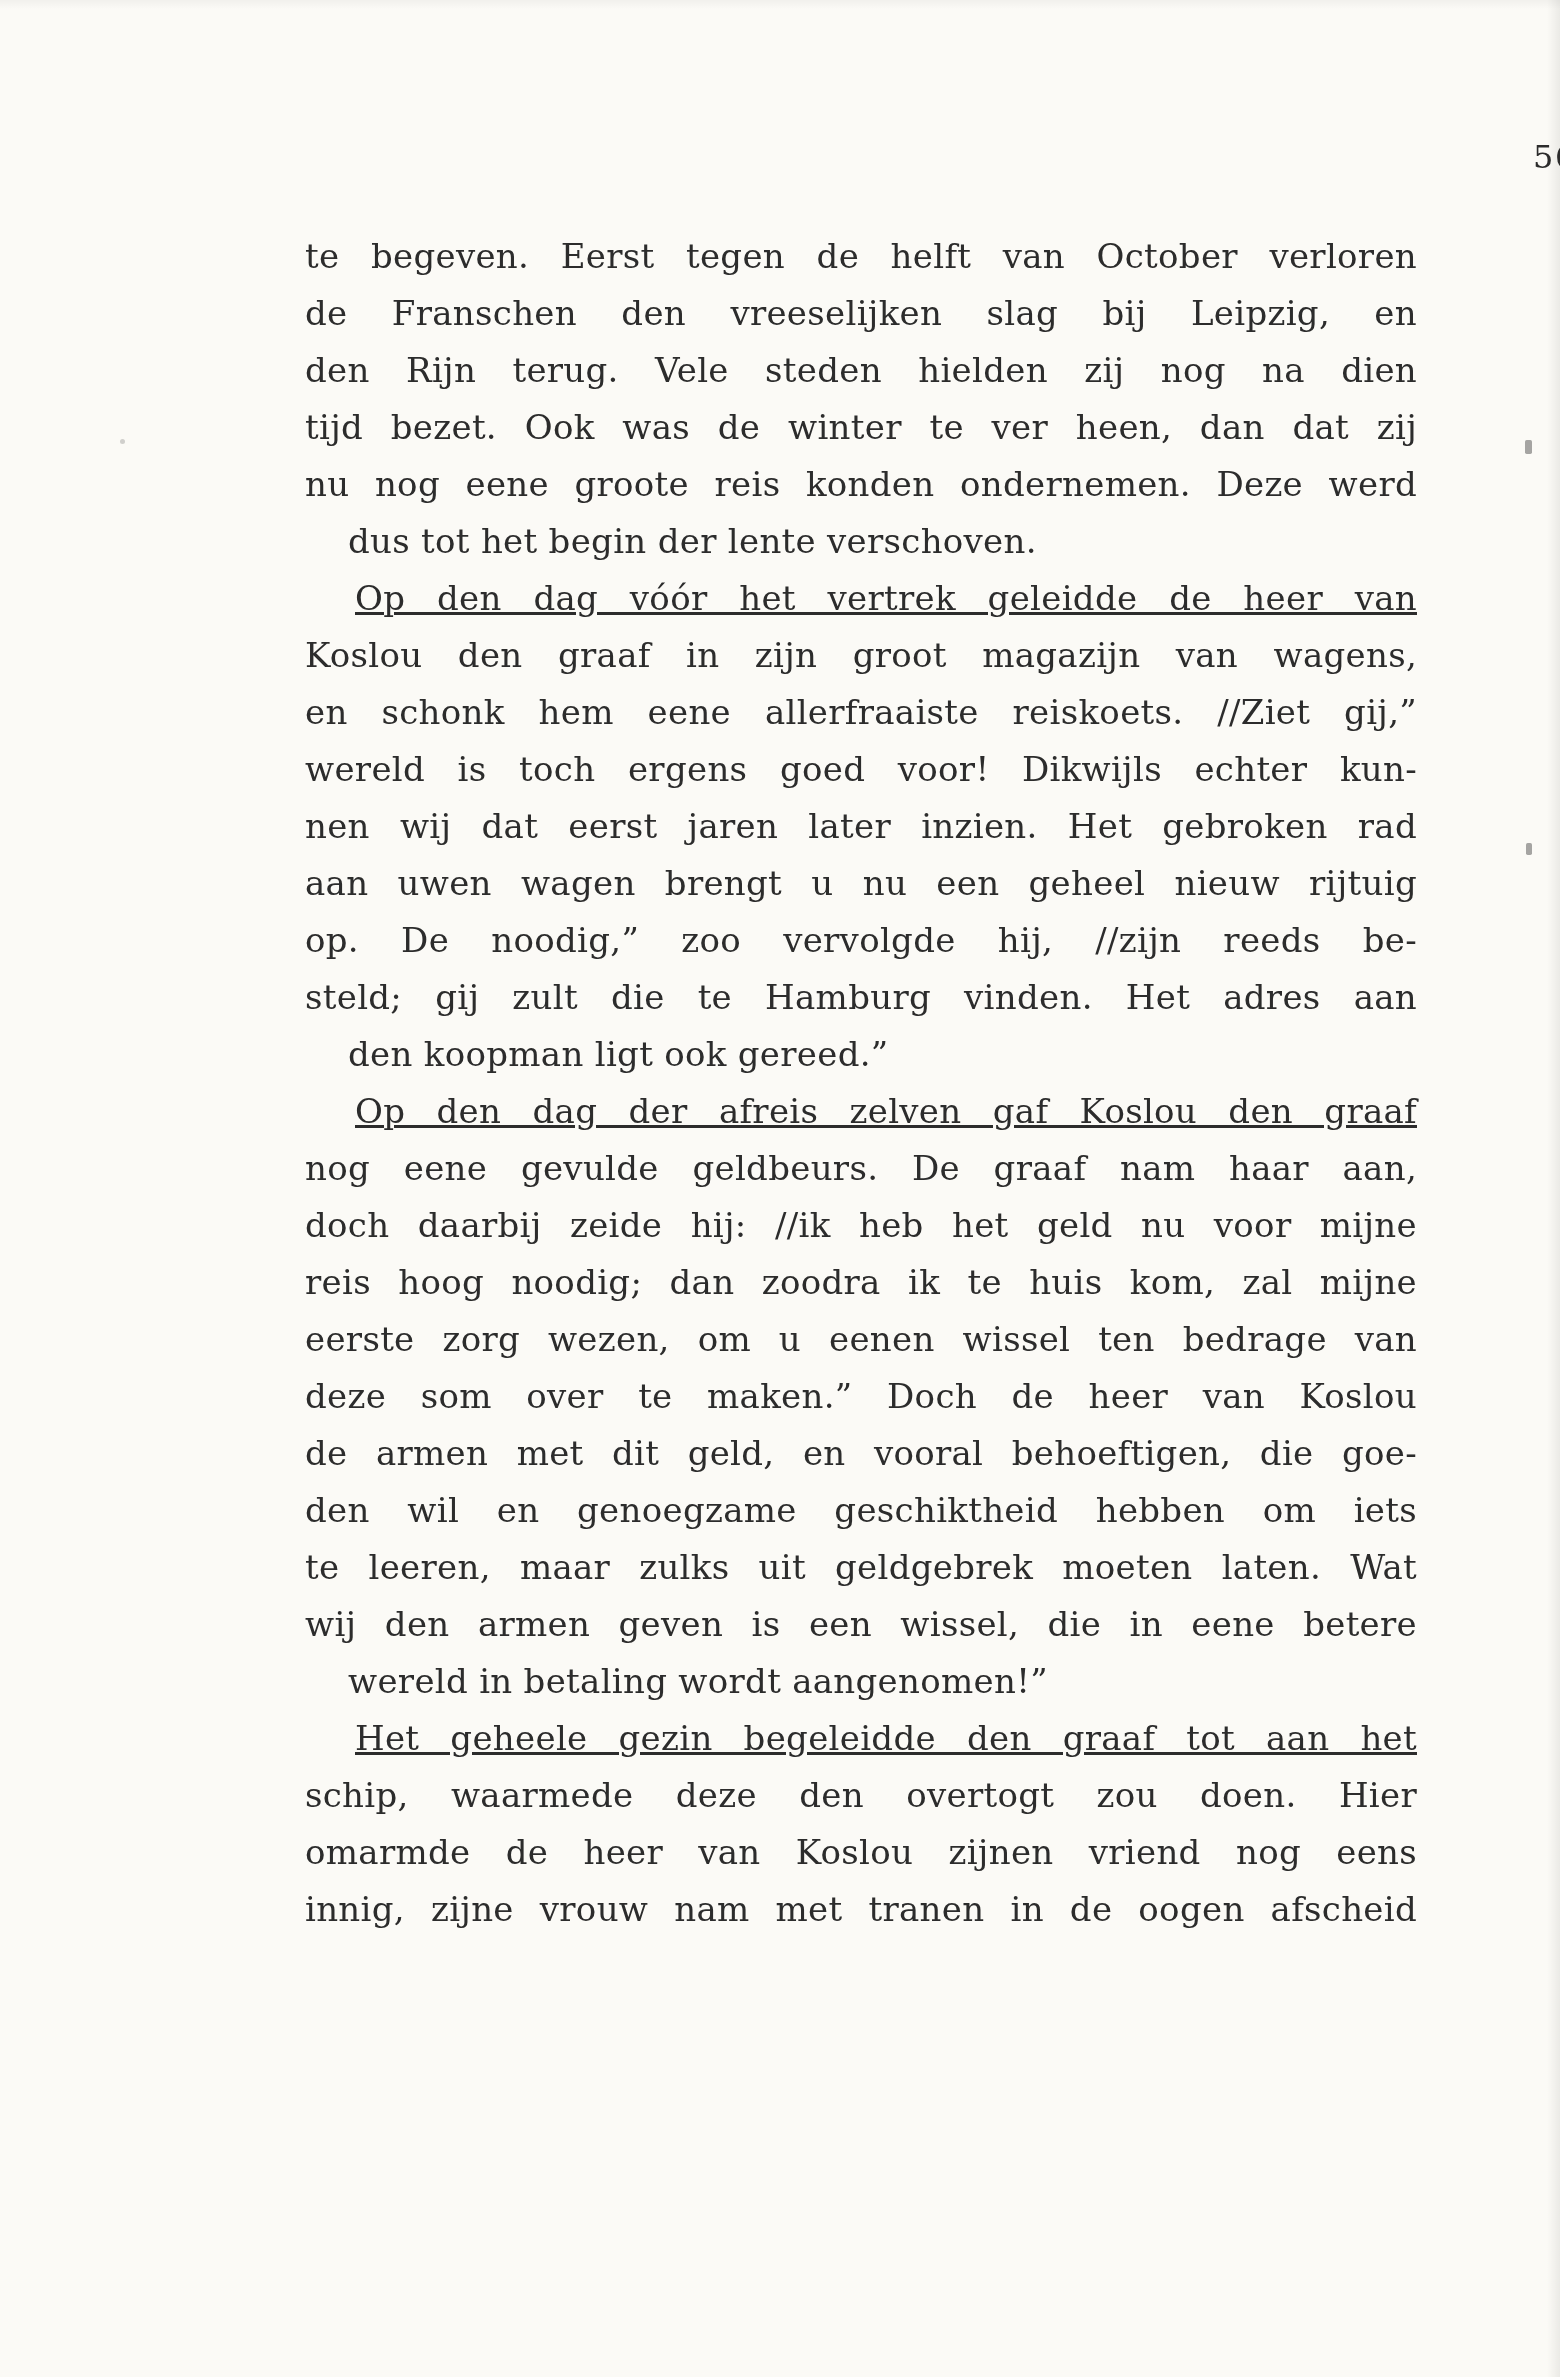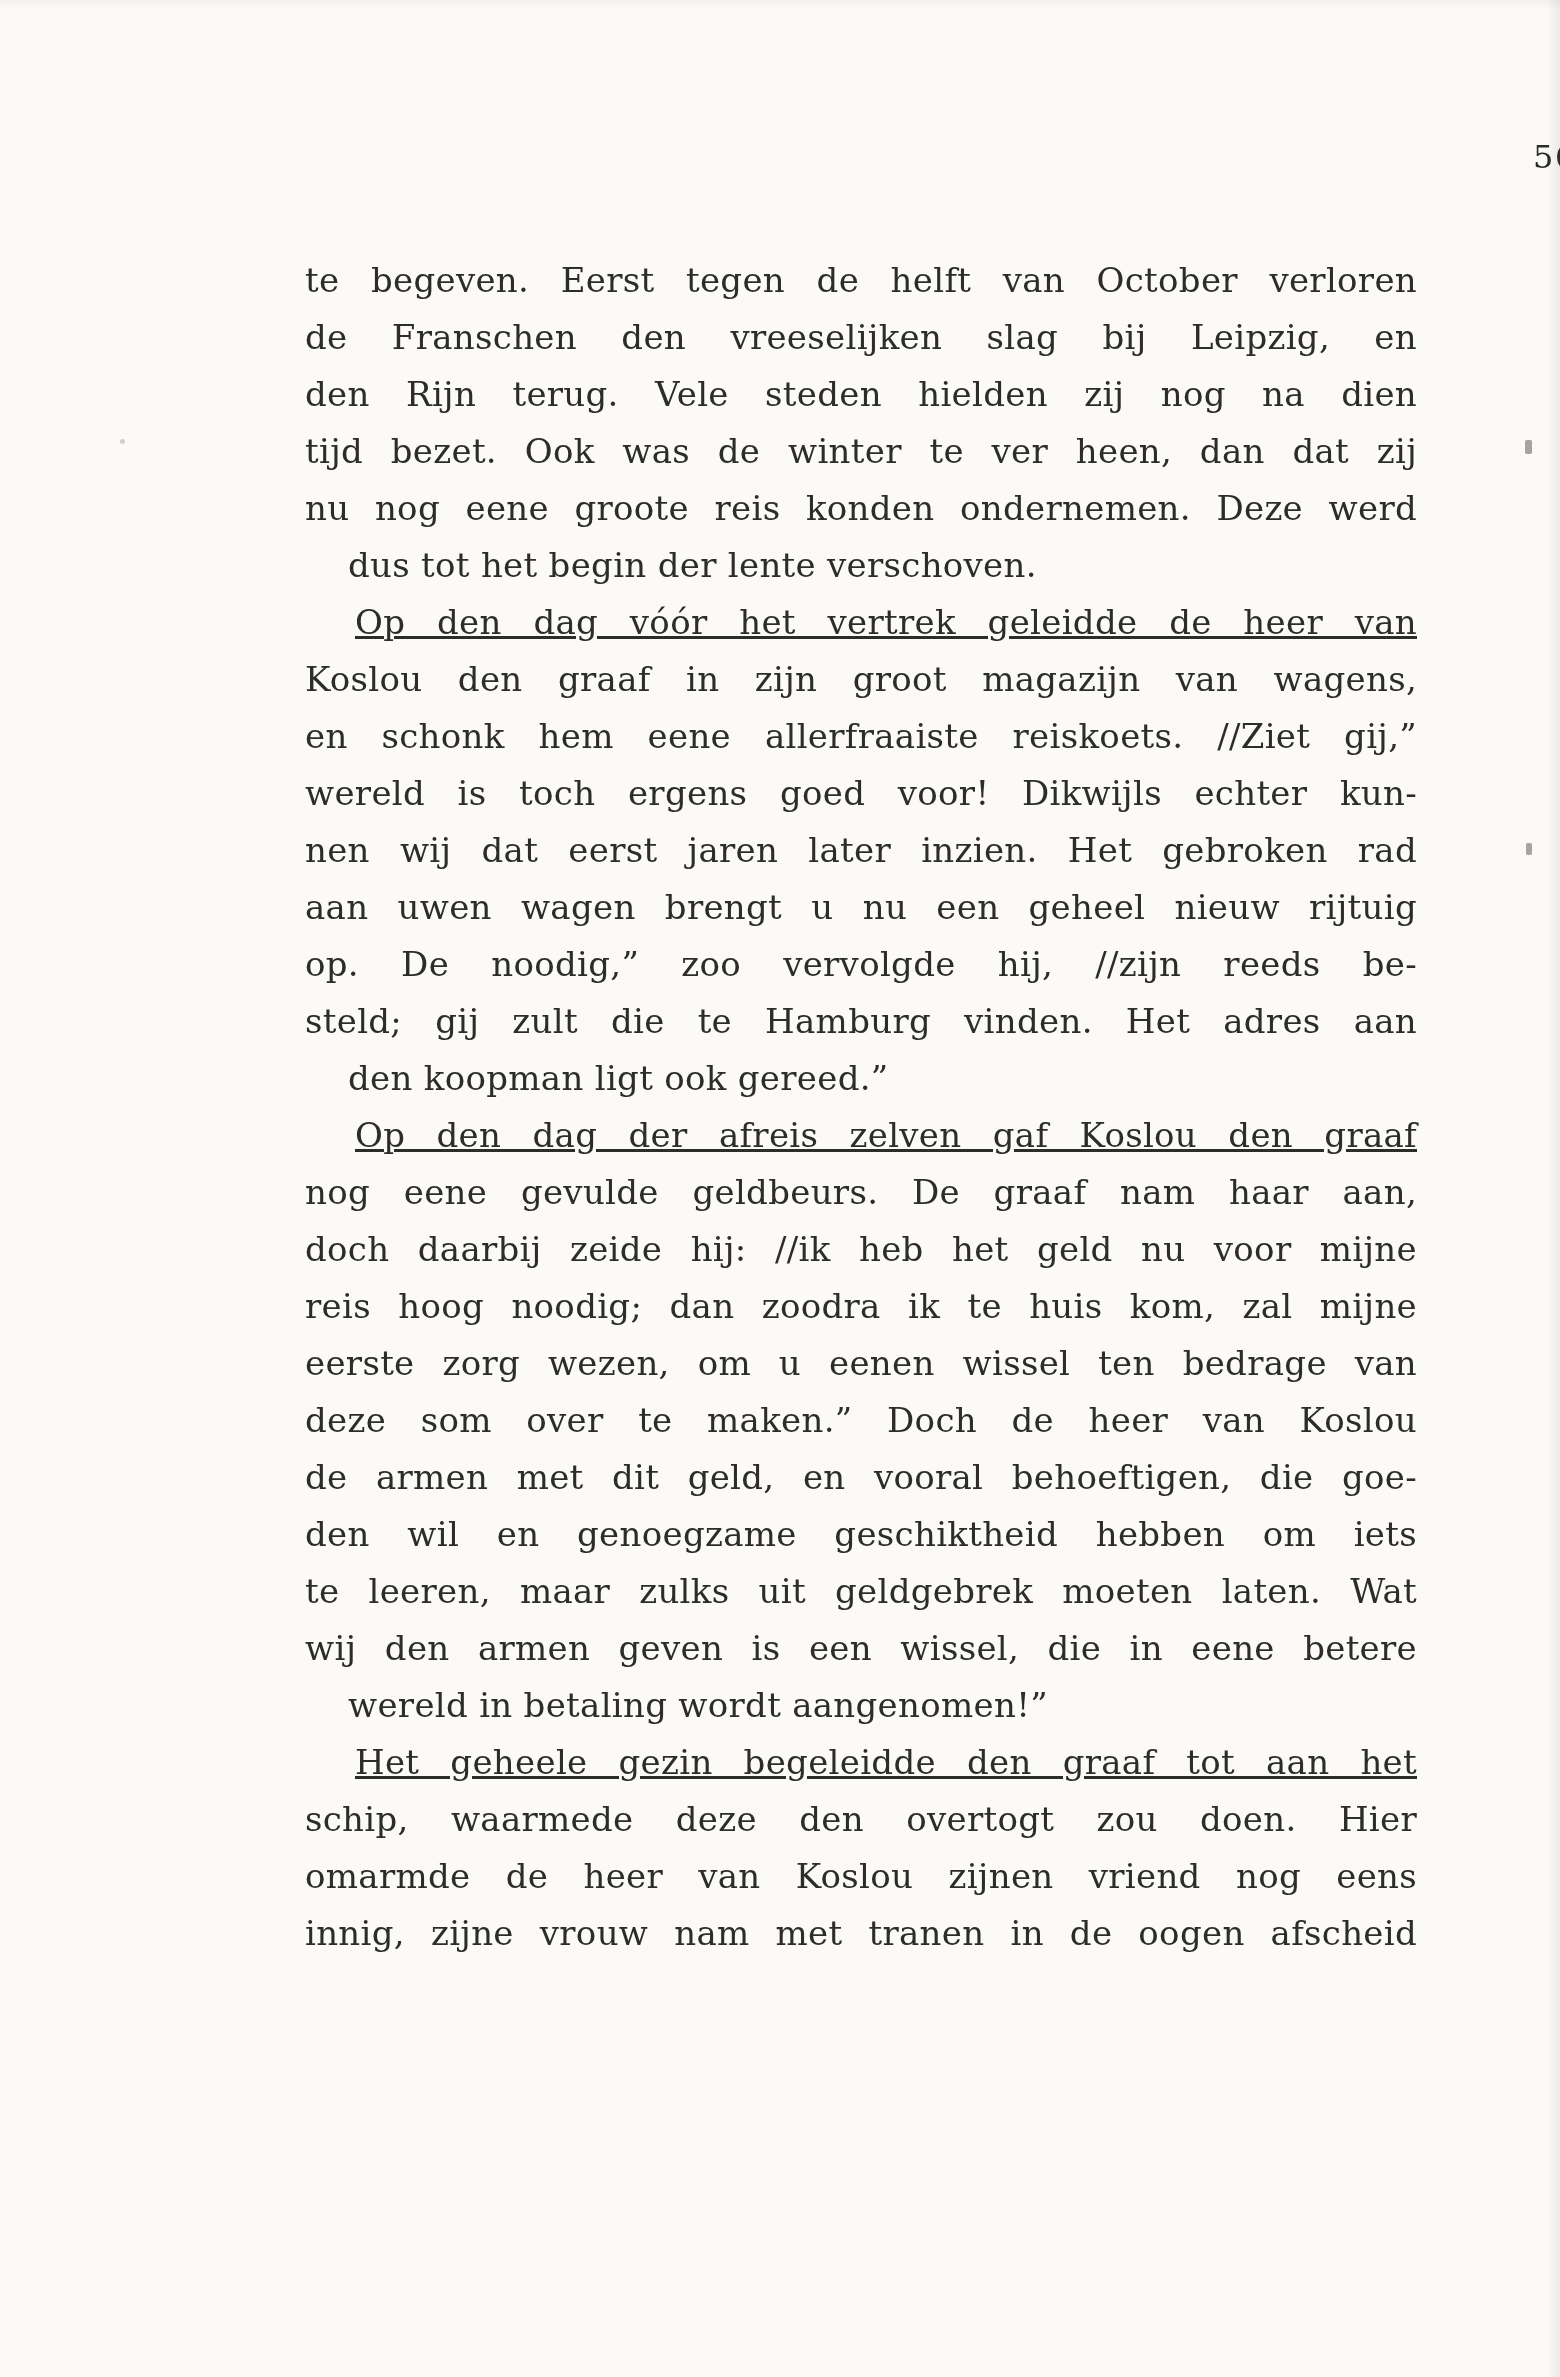--- a/index.html
+++ b/index.html
@@ -43,21 +43,21 @@
     left: 0;
     width: 1555px;
     text-align: right;
     font-size: 32px;
     letter-spacing: 1.7px;
     margin-left: 22px;
   }
   .text-block {
     position: absolute;
     left: 305px;
-    top: 252px;
+    top: 228px;
     width: 1112px;
     font-size: 34px;
   }
   .line {
     height: 57px;
     line-height: 57px;
     text-align: justify;
     text-align-last: justify;
     white-space: normal;
     letter-spacing: 0.3px;

